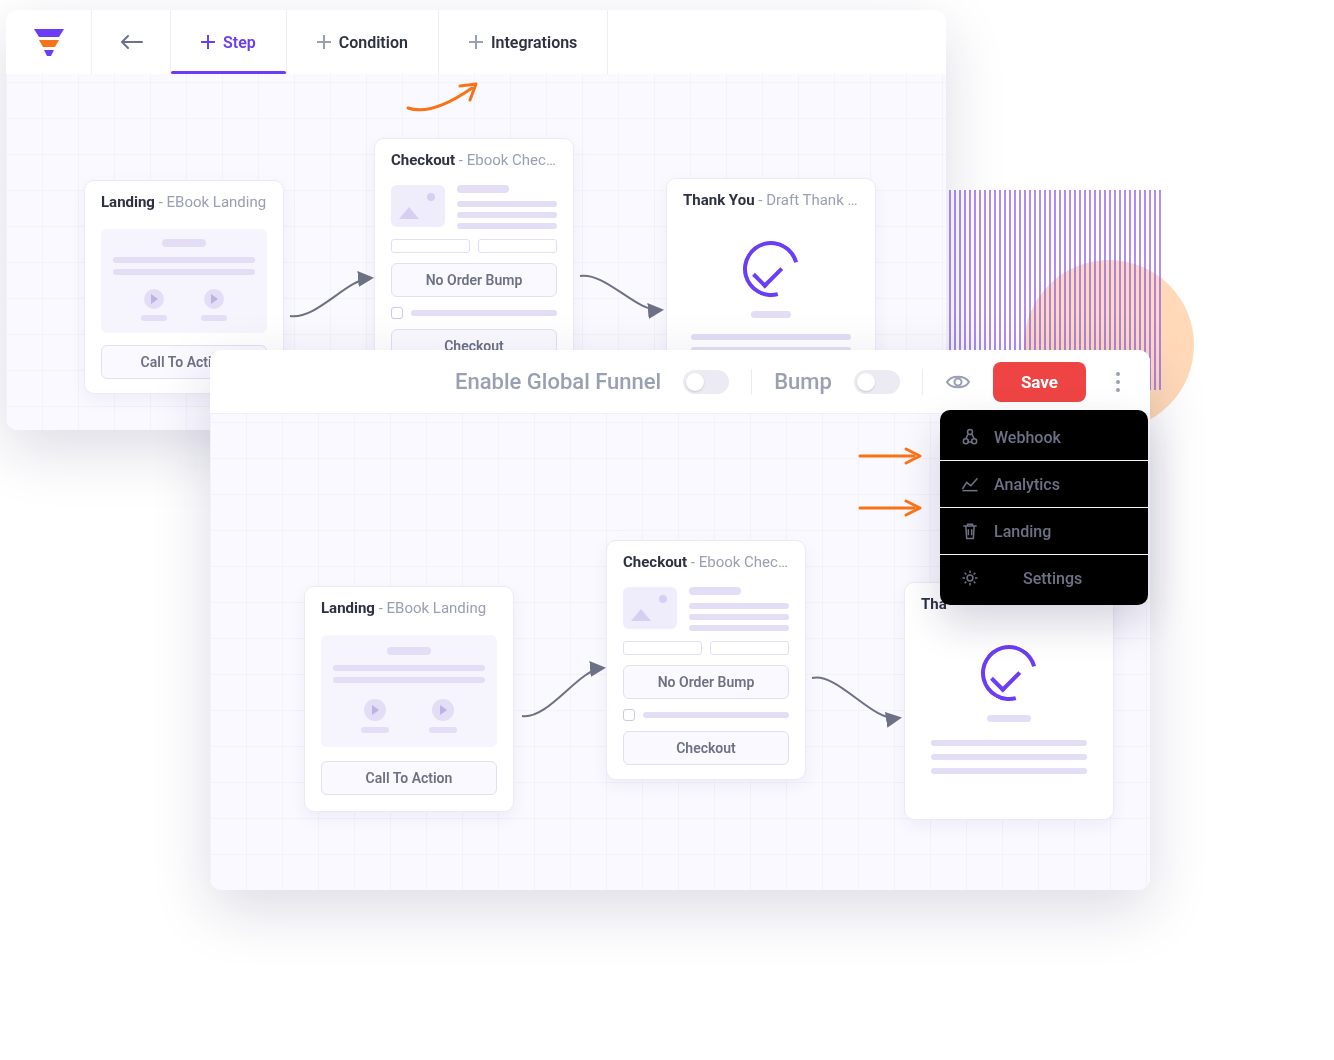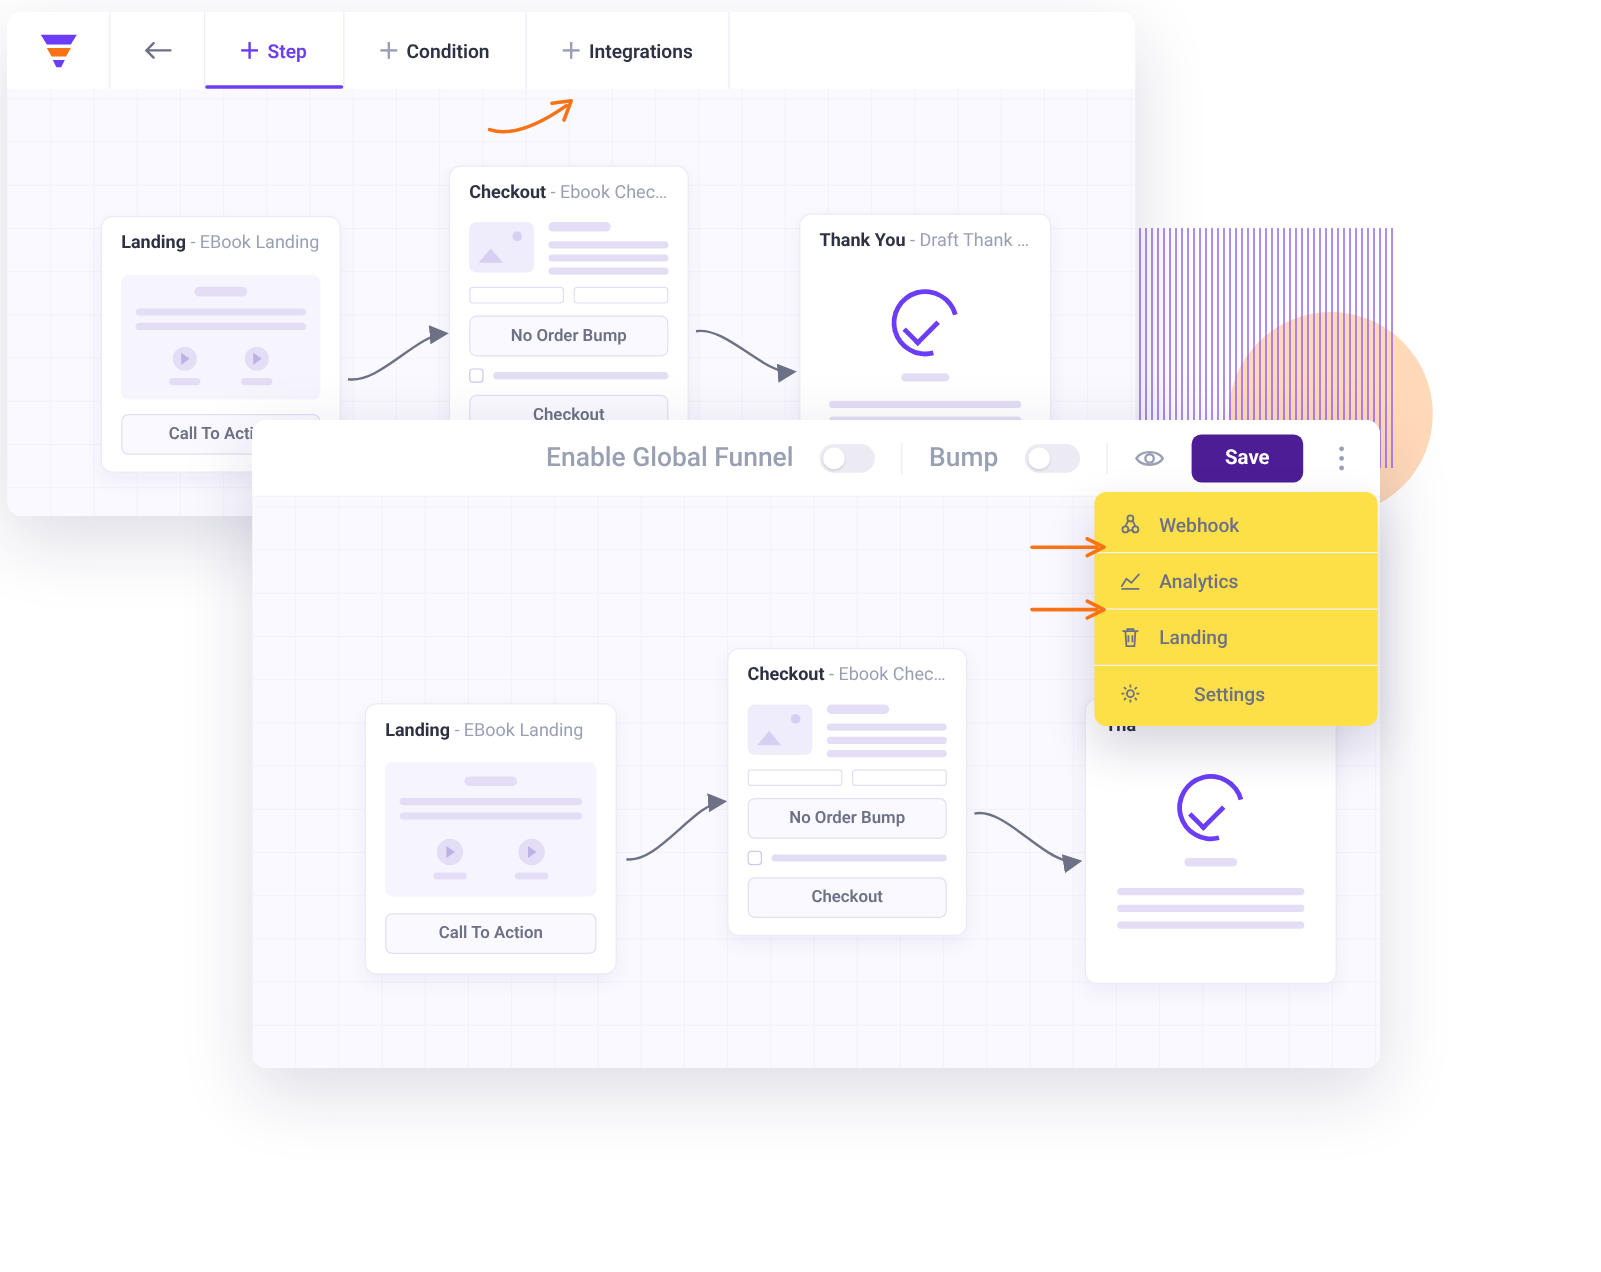--- a/index.html
+++ b/index.html
@@ -156,29 +156,29 @@
   .toggle {
     width:46px; height:24px; background:#eceaf3; border-radius:12px; position:relative;
   }
   .toggle::after {
     content:""; position:absolute; left:3px; top:3px; width:18px;height:18px;
     background:#fff; border-radius:50%; box-shadow:0 1px 2px rgba(0,0,0,.15);
   }
   .sep { width:1px; height:26px; background:#eceaf3; }
   .eye svg { display:block; stroke:#9aa0b3; }
   .save-btn {
-    background:#4c1d95; color:#fff; font-weight:700; font-size:17px;
+    background:#ef4444; color:#fff; font-weight:700; font-size:17px;
     padding:10px 28px; border-radius:8px; cursor:pointer;
   }
   .kebab { width:20px; display:flex; flex-direction:column; gap:4px; align-items:center; cursor:pointer; }
   .kebab span { width:4px;height:4px;background:#9aa0b3;border-radius:50%; }
   
   .dropdown {
-    position:absolute; right:2px; top:60px; width:236px;
-    background:#fde047; border-radius:10px;
+    position:absolute; right:2px; top:60px; width:208px;
+    background:#000000; border-radius:10px;
     box-shadow:0 18px 40px rgba(30,20,80,.18);
     z-index:6;
     padding:4px 0;
   }
   .dd-item {
     display:flex; align-items:center; gap:14px;
     padding:13px 20px; color:#6d7185; font-size:16px; font-weight:500;
     border-bottom:1px solid #f3f1f9; cursor:pointer;
   }
   .dd-item:last-child { border-bottom:none;gap:43px; }

